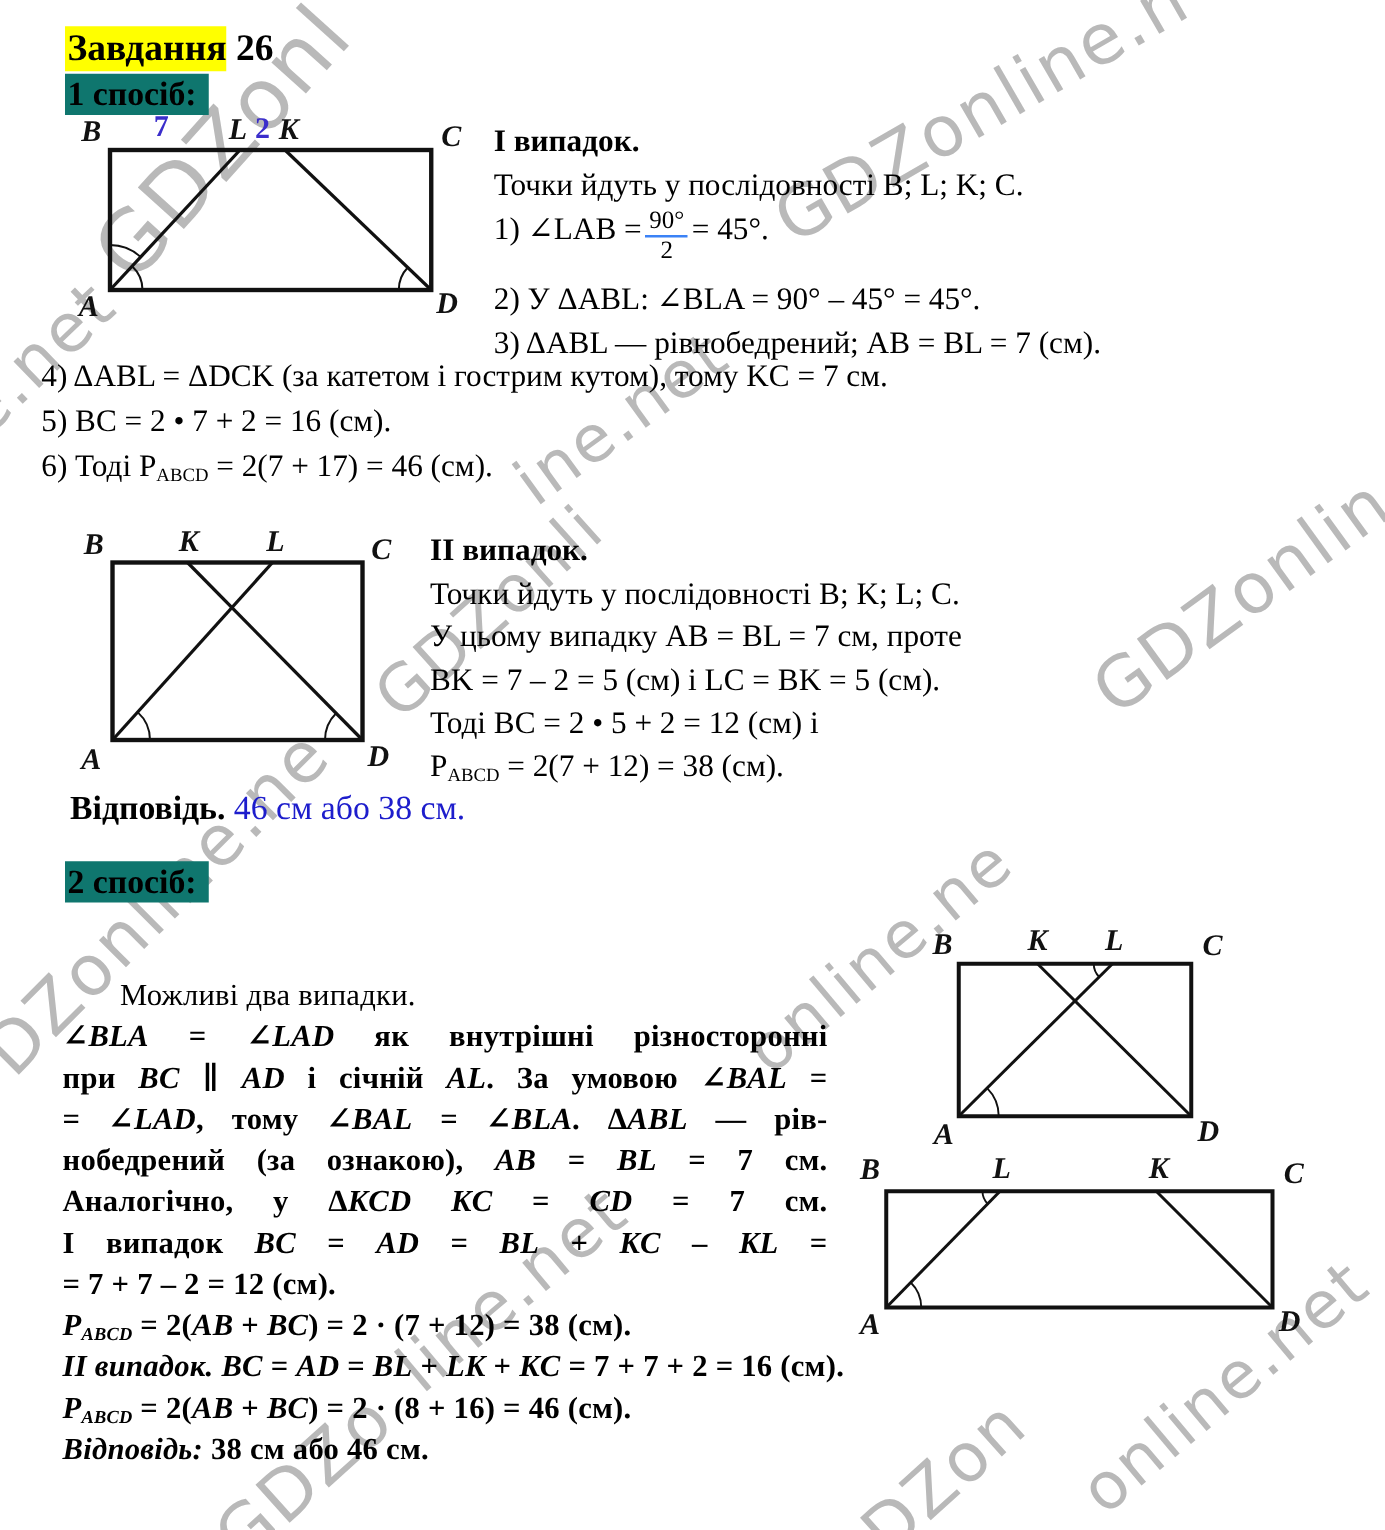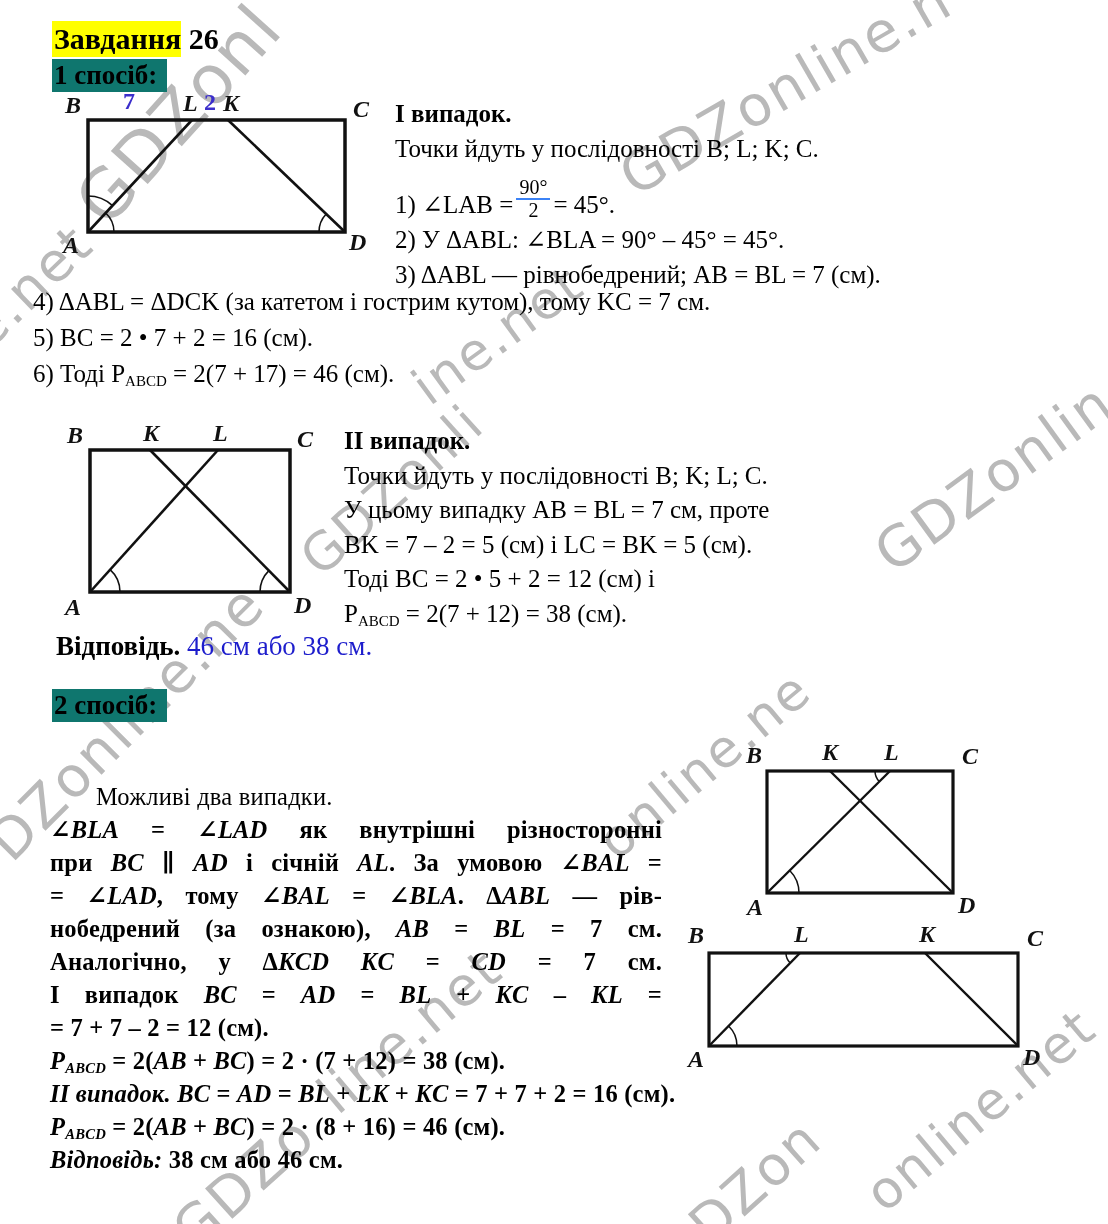--- a/index.html
+++ b/index.html
@@ -22,21 +22,21 @@
   .wm11{left:640px;top:1165px;font-size:54px;transform:rotate(-42deg);}
   
   .abs{position:absolute;z-index:1;}
   .hl-y{background:#ffff00;padding:1px 0 2px 2px;margin-top:46px;}
   .hl-g{background:#0f766e;padding:1px 10px 2px 2px;}
   .title{left:52px;top:22px;font-size:30px;font-weight:bold;}
   .m1label{left:52px;top:60px;font-size:27px;font-weight:bold;}
   .m2label{left:52px;top:690px;font-size:27px;font-weight:bold;}
   .case1{left:395px;top:96px;font-size:25px;line-height:35px;width:640px;}
   .case1 .h, .case2 .h{font-weight:bold;}
-  .stepfrac{height:56px;display:flex;align-items:flex-end;}
+  .stepfrac{height:56px;display:flex;align-items:flex-start;}
   .frac{display:inline-block;text-align:center;font-size:0.8em;line-height:1.08;margin:0 3px;}
   .frac .num{display:block;border-bottom:2px solid #3b82f6;padding:0 3px;}
   .frac .den{display:block;}
   .steps456{left:33px;top:284px;font-size:25px;line-height:36px;width:900px;}
   .case2{left:344px;top:424px;font-size:25px;line-height:34.5px;width:580px;}
   .answer{left:56px;top:631px;font-size:27px;}
   .answer .lbl{font-weight:bold;}
   .answer .val{color:#1d1dcc;}
   .m2col{left:50px;top:780px;width:612px;font-size:24.5px;line-height:33px;font-weight:600;letter-spacing:.2px;}
   .m2col .intro{font-weight:normal;text-indent:46px;}

